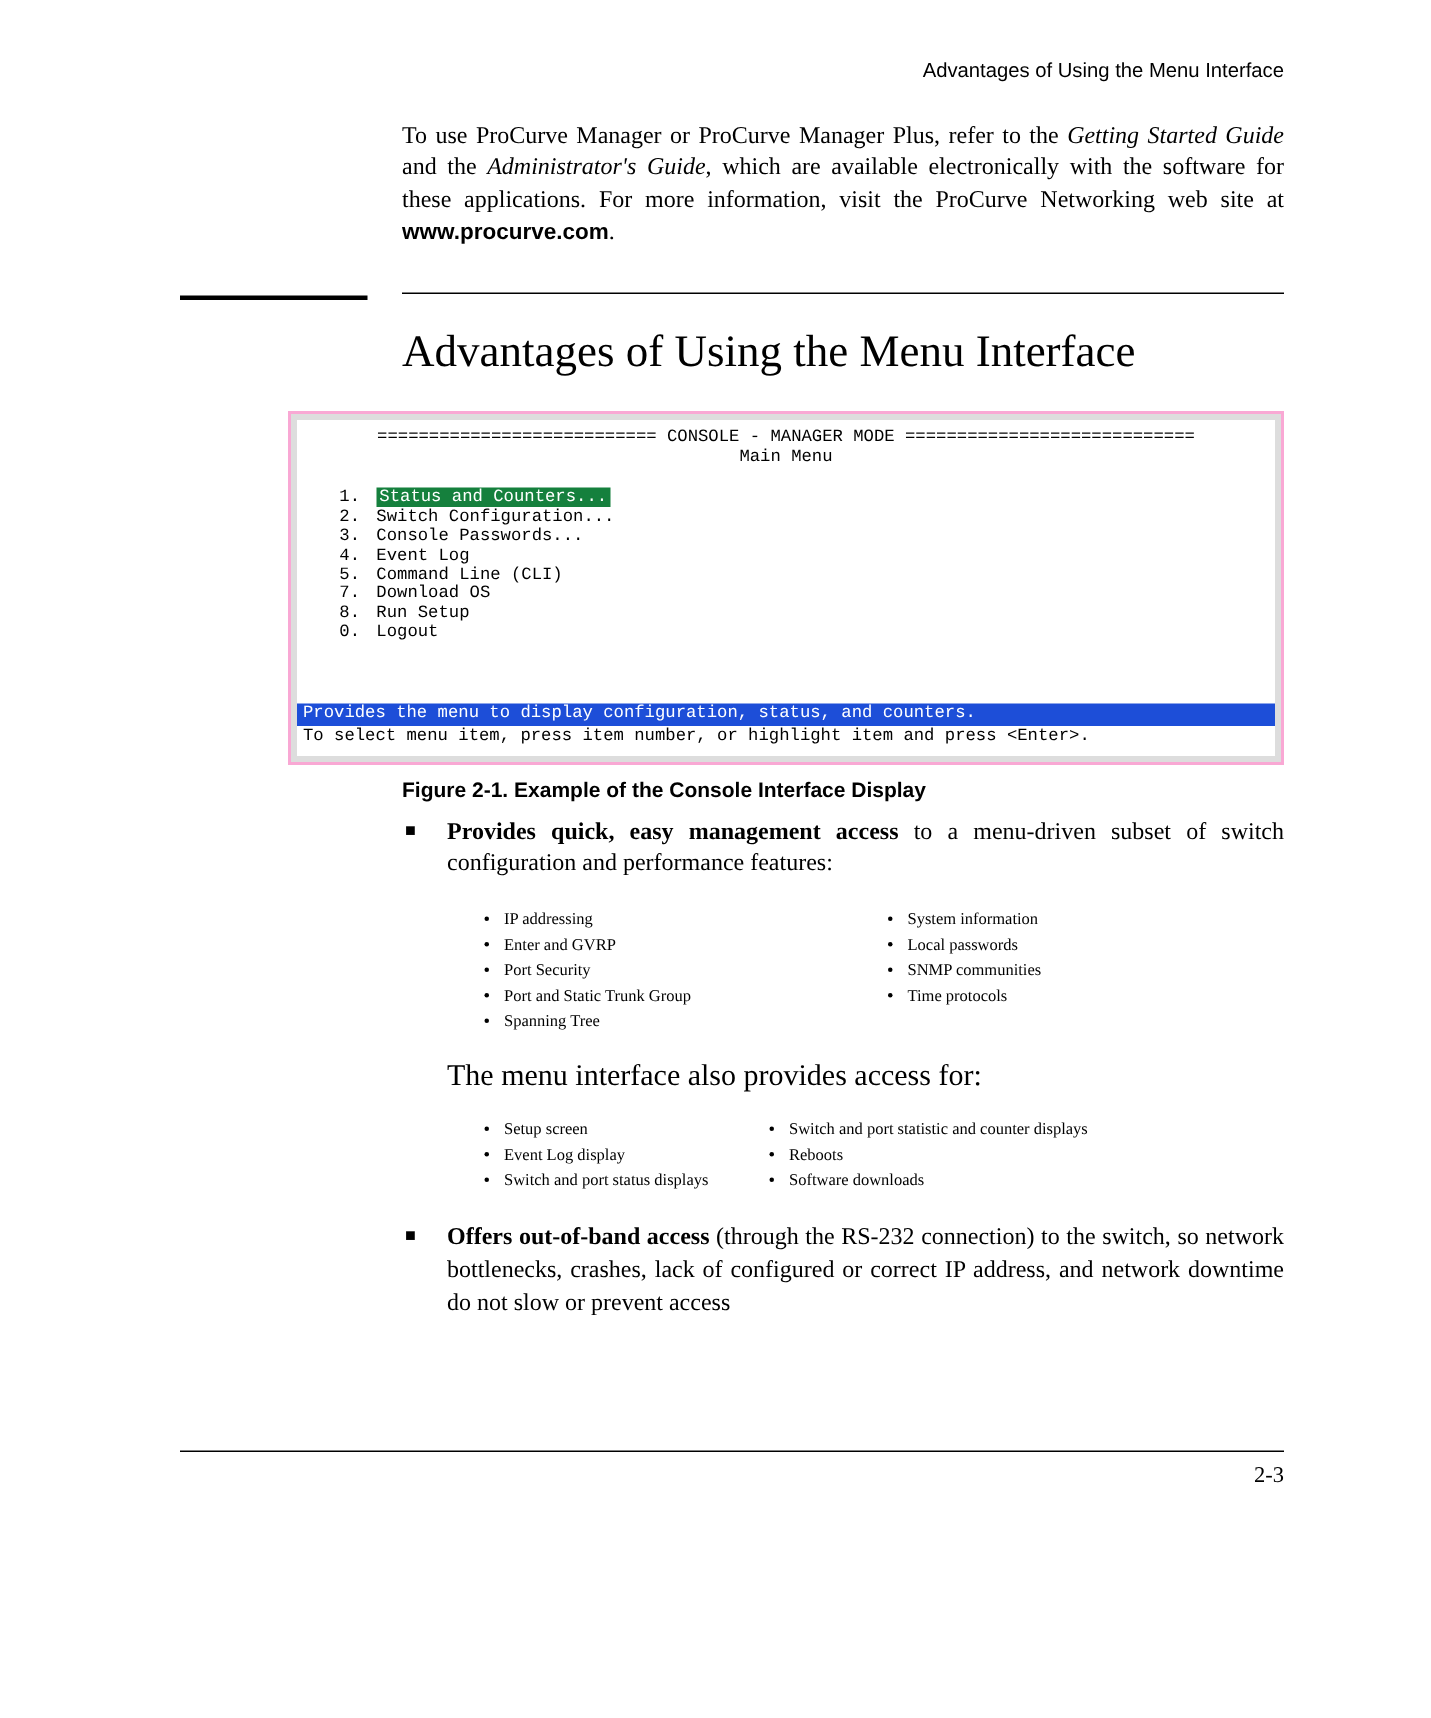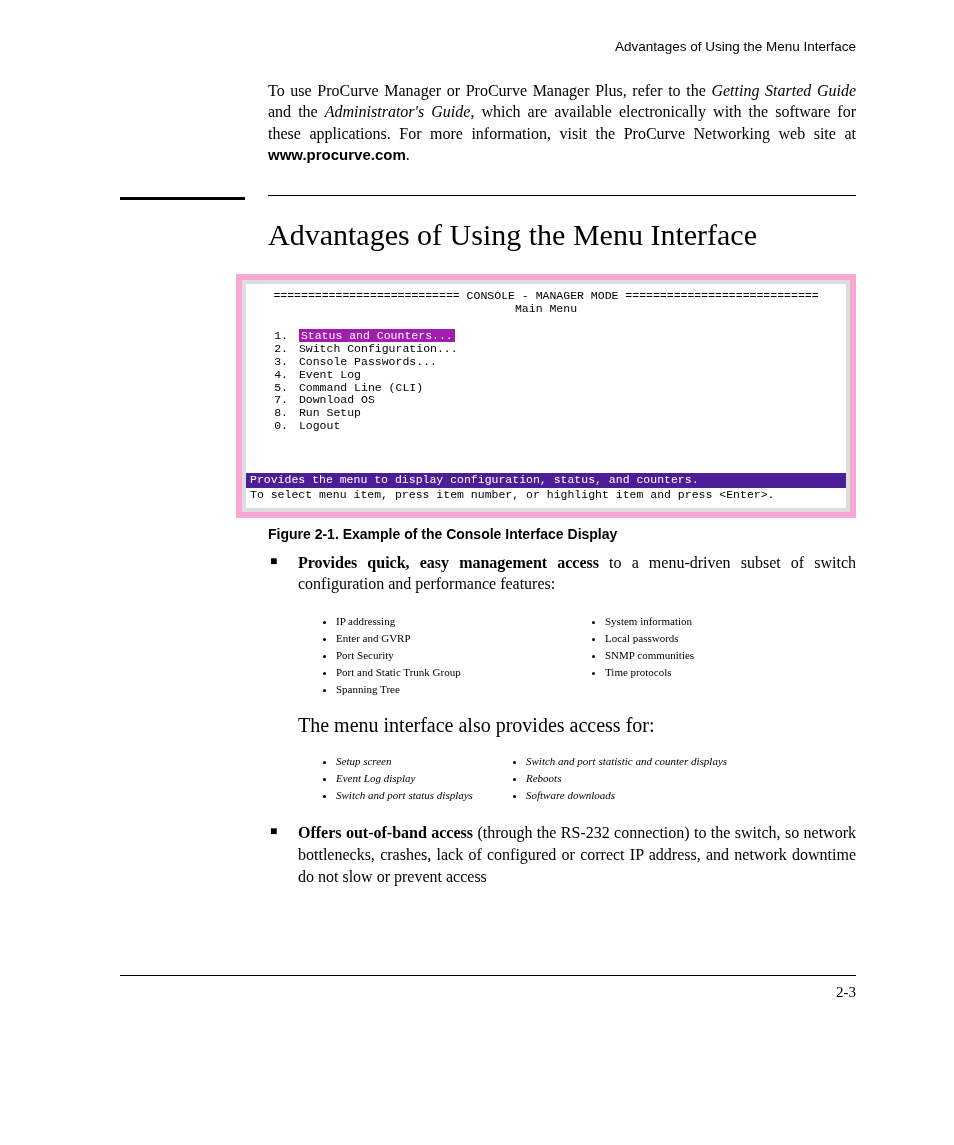--- a/index.html
+++ b/index.html
@@ -33,41 +33,41 @@
   .rule-wrap { margin-top: 30px; display: flex; align-items: flex-start; }
   .rule-left { width: 125px; border-top: 3px solid #000; margin-right: 23px; margin-top: 2px; }
   .rule-right { flex: 1; border-top: 1.5px solid #000; }
   h1.section {
     margin: 18px 0 22px 148px;
     font-family: "Century Schoolbook", Georgia, serif;
     font-weight: normal;
     font-size: 30px;
   }
   .console-frame {
-    margin-left: 116px;
-    border: 6px solid #f9a8d4;
+    margin-left: 72px;
+    border: 2px solid #f9a8d4;
     background: #fff;
     padding: 0;
   }
   .console-inner {
     border: 4px solid #ddd;
     padding: 6px 0 0 0;
     font-family: "Courier New", monospace;
     font-size: 11.5px;
     line-height: 1.12;
     background: #fff;
   }
   .console-title-row { white-space: pre; text-align: center; }
   .console-subtitle { text-align: center; white-space: pre; }
   .menu-list { margin: 14px 0 40px 24px; }
   .menu-item { white-space: pre; }
   .menu-item .num { display: inline-block; width: 18px; text-align: right; margin-right: 4px; }
   .menu-item .label { }
-  .menu-item .label.sel { background: #a21caf; color: #fff; padding: 0 2px; }
-  .status-bar { background: #4c1d95; color: #fff; padding: 1px 4px; white-space: pre; width: 100%; box-sizing: border-box; overflow: hidden; }
+  .menu-item .label.sel { background: #15803d; color: #fff; padding: 0 2px; }
+  .status-bar { background: #1d4ed8; color: #fff; padding: 1px 4px; white-space: pre; width: 100%; box-sizing: border-box; overflow: hidden; }
   .help-line { padding: 1px 4px 6px 4px; white-space: pre; }
   .figcaption {
     margin: 8px 0 10px 148px;
     font-family: Arial, Helvetica, sans-serif;
     font-weight: bold;
     font-size: 14px;
   }
   ul.squares {
     list-style: none;
     margin: 0 0 0 148px;
@@ -106,21 +106,20 @@
     line-height: 1.55;
     text-align: left;
   }
   .subtext {
     margin: 4px 0 14px 0;
     font-size: 20px;
   }
   .access-cols {
     display: flex;
     margin: 10px 0 10px 20px;
-    font-style: italic;
   }
   .access-cols .colA { width: 170px; margin-right: 20px; }
   .access-cols .colB { flex: 1; }
   .footer-rule {
     margin: 30px 98px 0 120px;
     border-top: 1px solid #000;
   }
   .pagenum {
     text-align: right;
     margin: 8px 98px 0 0;

